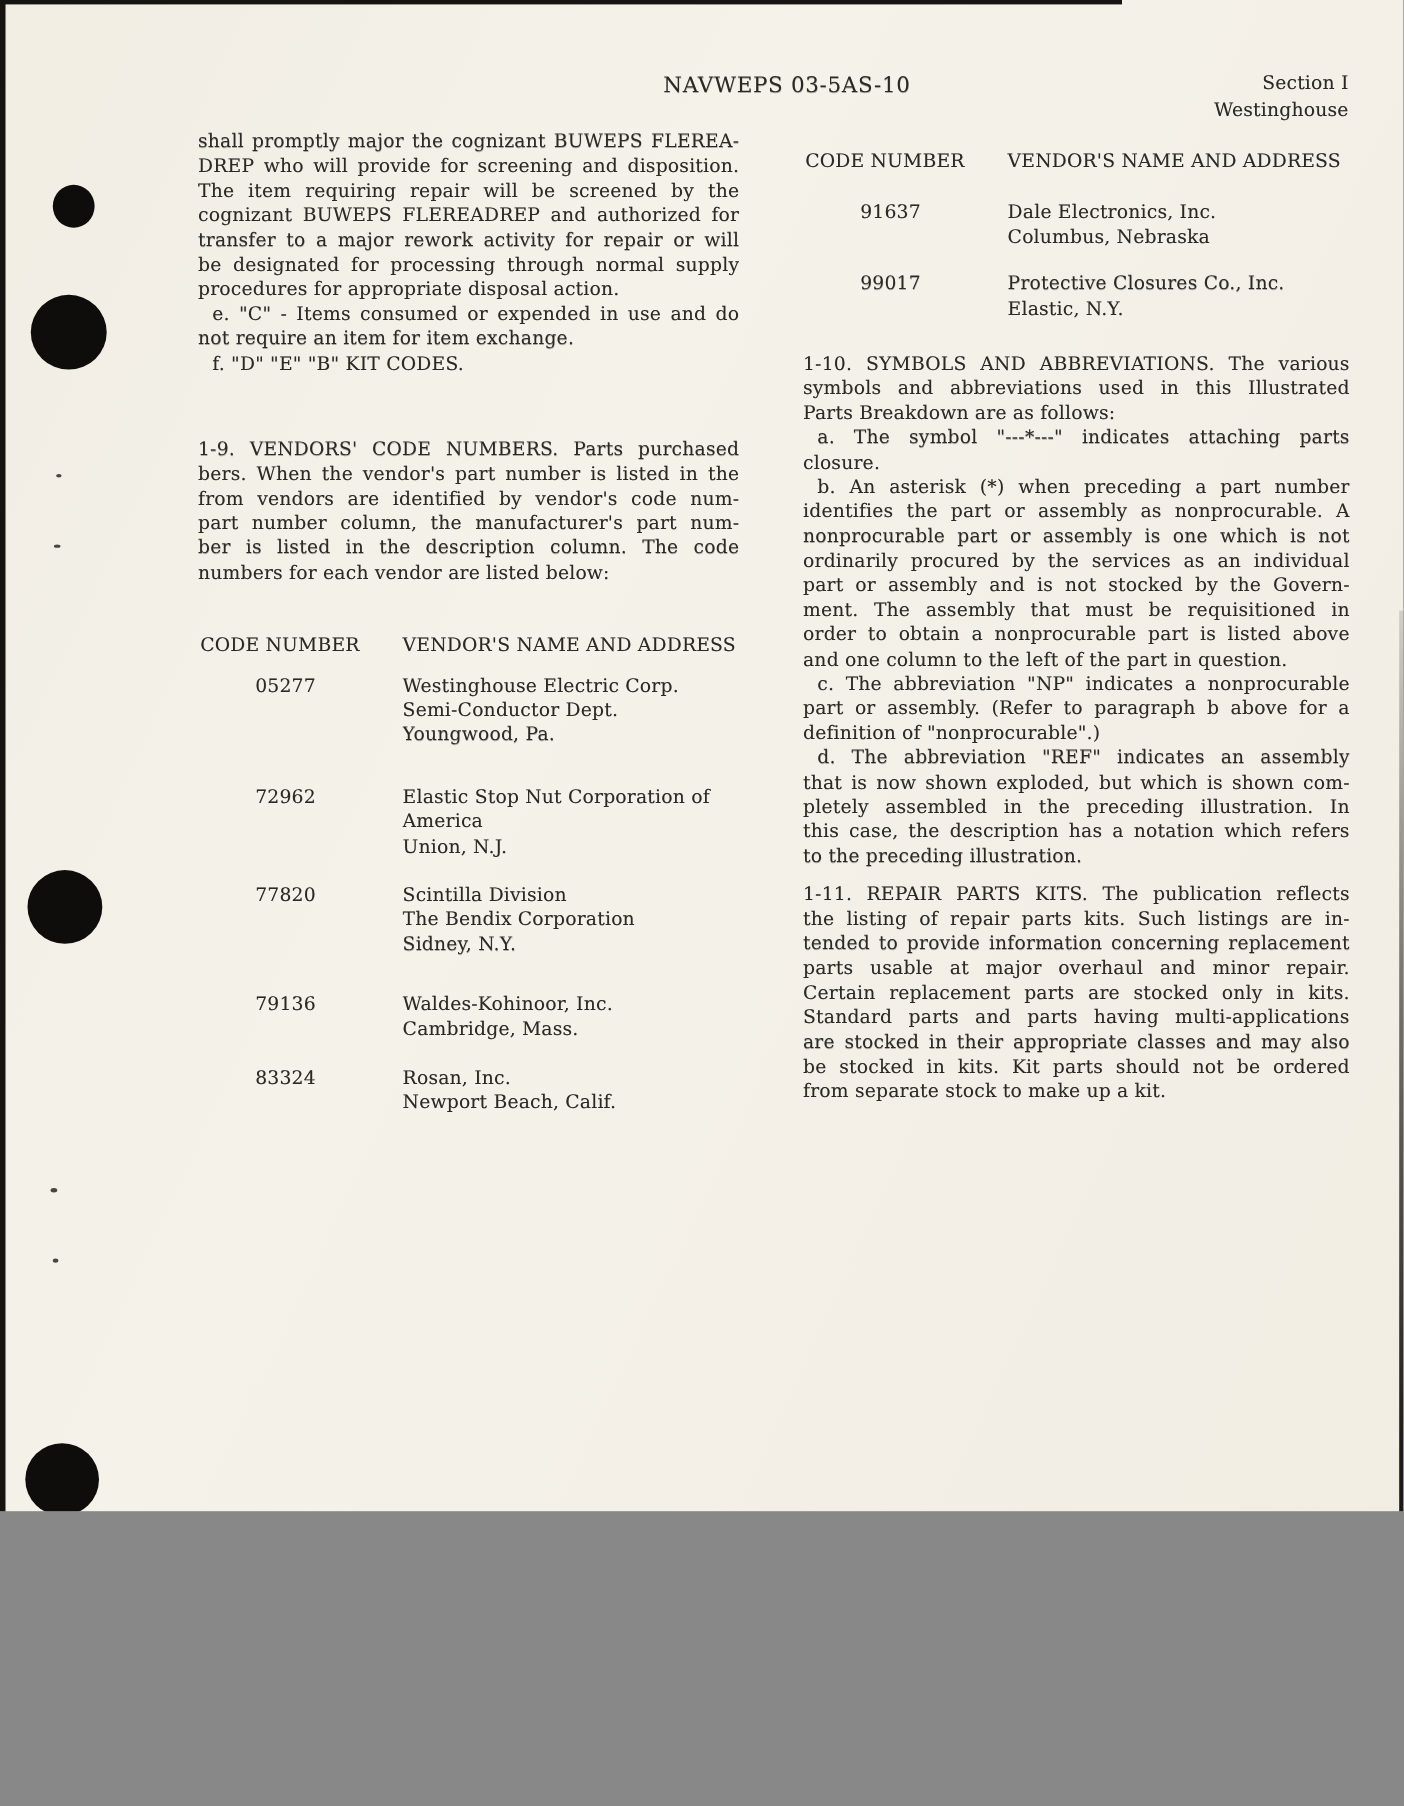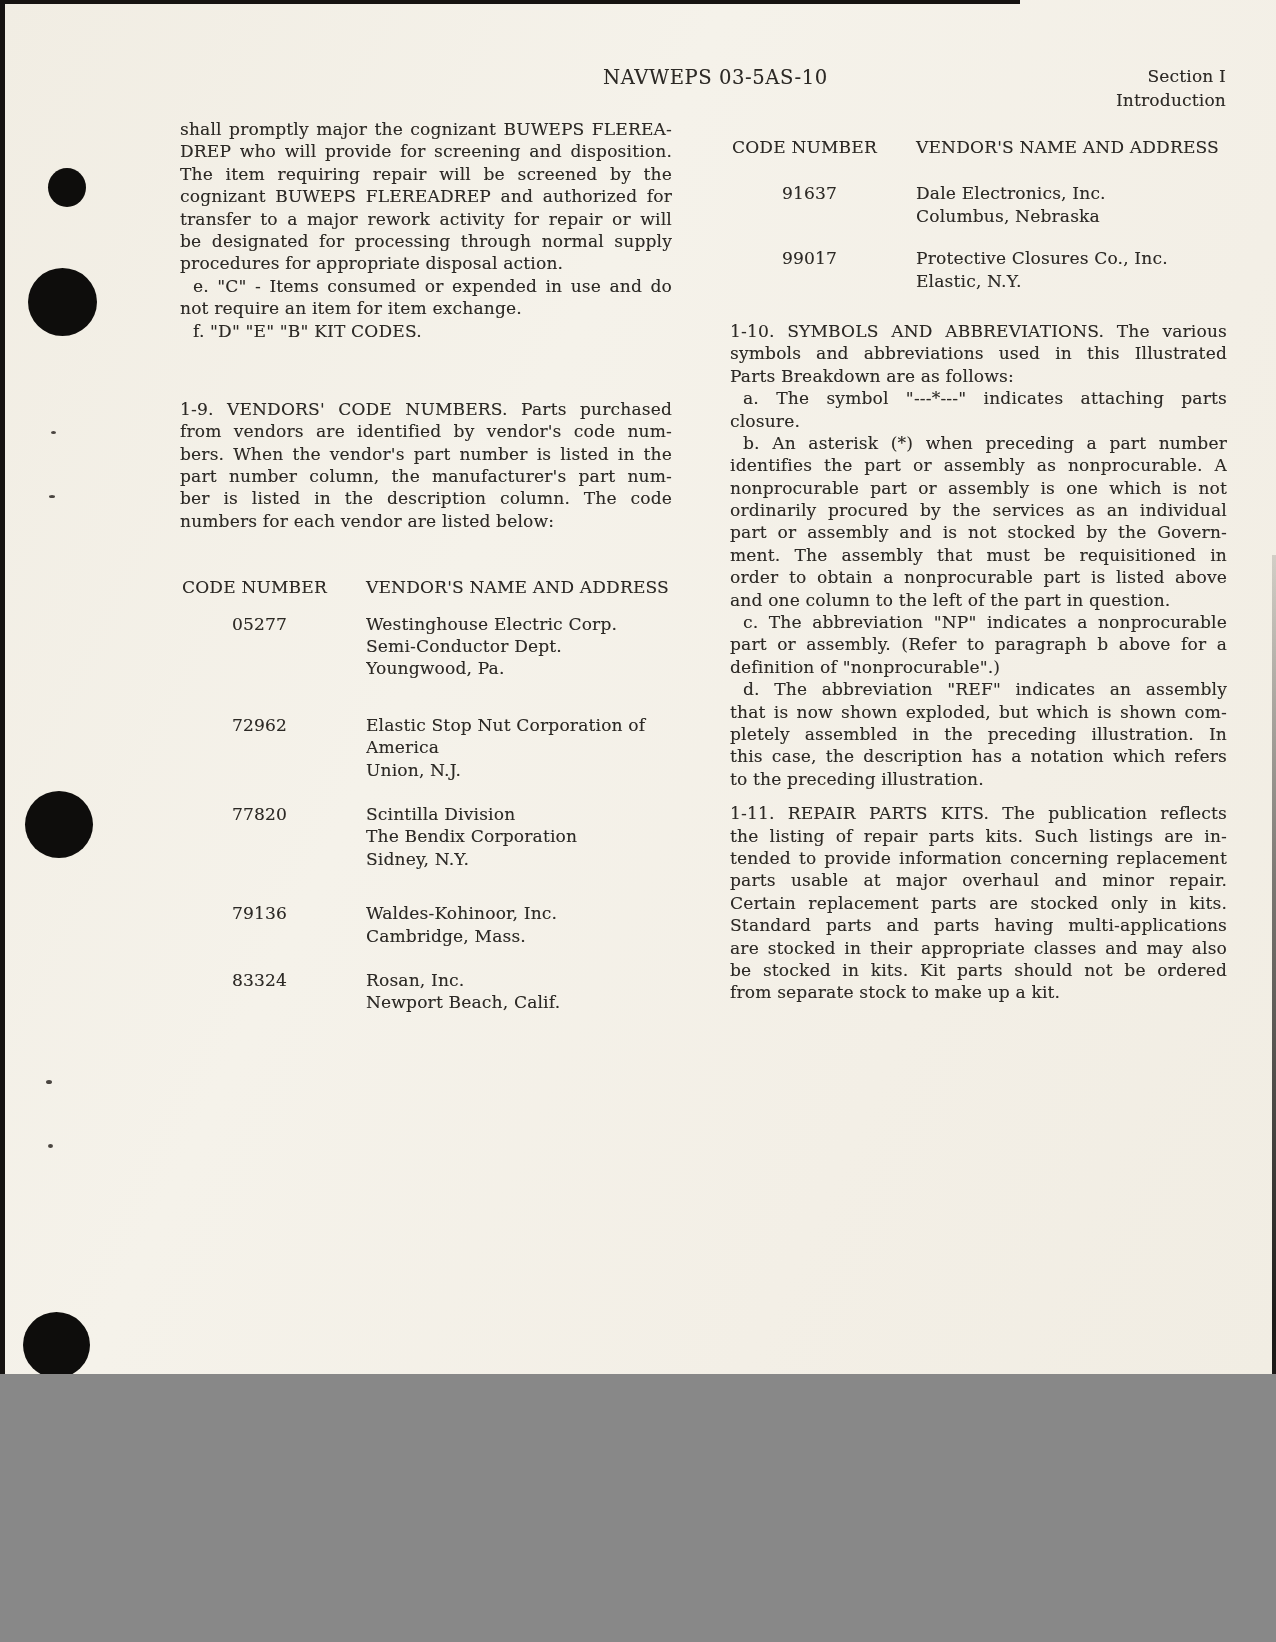--- a/index.html
+++ b/index.html
@@ -62,21 +62,21 @@
   <div class="dot" style="left:23px;top:1312px;width:67px;height:66px"></div>
   <div class="dot" style="left:47px;top:1435px;width:38px;height:38px"></div>
   <div class="speck" style="left:51px;top:431px;width:5px;height:3px"></div>
   <div class="speck" style="left:49px;top:495px;width:6px;height:3px"></div>
   <div class="speck" style="left:46px;top:1080px;width:6px;height:4px"></div>
   <div class="speck" style="left:48px;top:1144px;width:5px;height:4px"></div>
 
   <div class="doc-number">NAVWEPS 03-5AS-10</div>
   <div class="section-block">
     <div>Section I</div>
-    <div>Introduction</div>
+    <div>Westinghouse</div>
   </div>
 
   <div class="col-left">
     <div class="para">
       <div class="line j">shall promptly major the cognizant BUWEPS FLEREA-</div>
       <div class="line j">DREP who will provide for screening and disposition.</div>
       <div class="line j">The item requiring repair will be screened by the</div>
       <div class="line j">cognizant BUWEPS FLEREADREP and authorized for</div>
       <div class="line j">transfer to a major rework activity for repair or will</div>
       <div class="line j">be designated for processing through normal supply</div>
@@ -84,22 +84,22 @@
     </div>
     <div class="para">
       <div class="line j ind">e. "C" - Items consumed or expended in use and do</div>
       <div class="line">not require an item for item exchange.</div>
     </div>
     <div class="para">
       <div class="line ind">f. "D" "E" "B" KIT CODES.</div>
     </div>
     <div class="para mt56">
       <div class="line j">1-9. VENDORS' CODE NUMBERS. Parts purchased</div>
+      <div class="line j">bers. When the vendor's part number is listed in the</div>
       <div class="line j">from vendors are identified by vendor's code num-</div>
-      <div class="line j">bers. When the vendor's part number is listed in the</div>
       <div class="line j">part number column, the manufacturer's part num-</div>
       <div class="line j">ber is listed in the description column. The code</div>
       <div class="line">numbers for each vendor are listed below:</div>
     </div>
 
     <div class="mt44">
       <div class="thead mb14">
         <span class="code-h">CODE NUMBER</span>
         <span>VENDOR'S NAME AND ADDRESS</span>
       </div>

